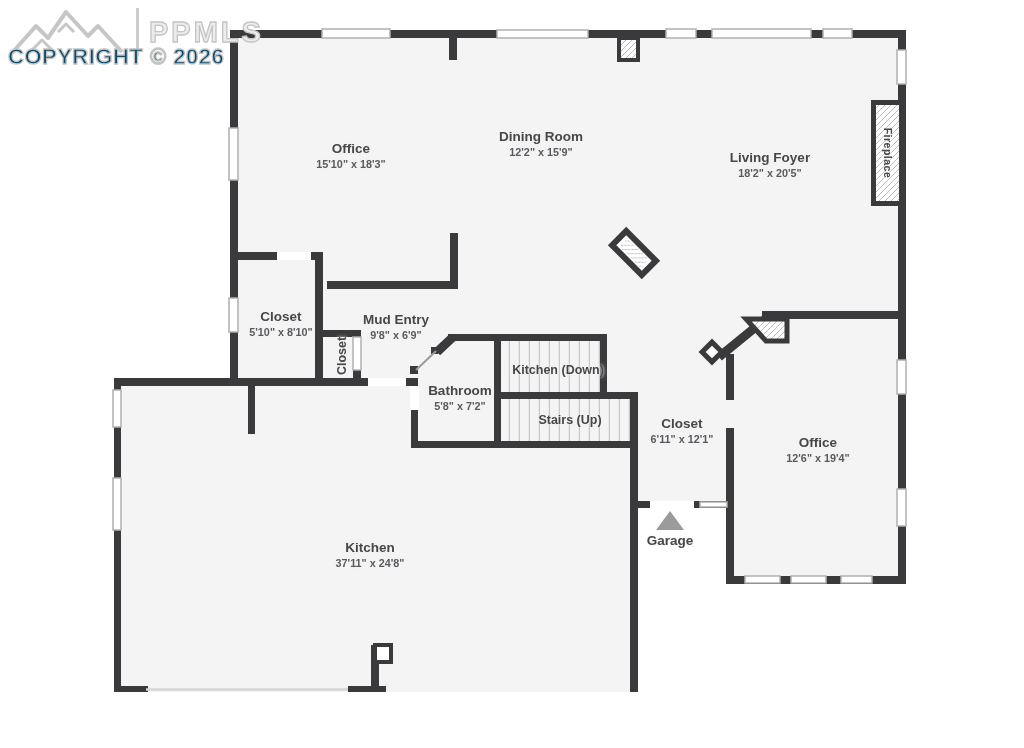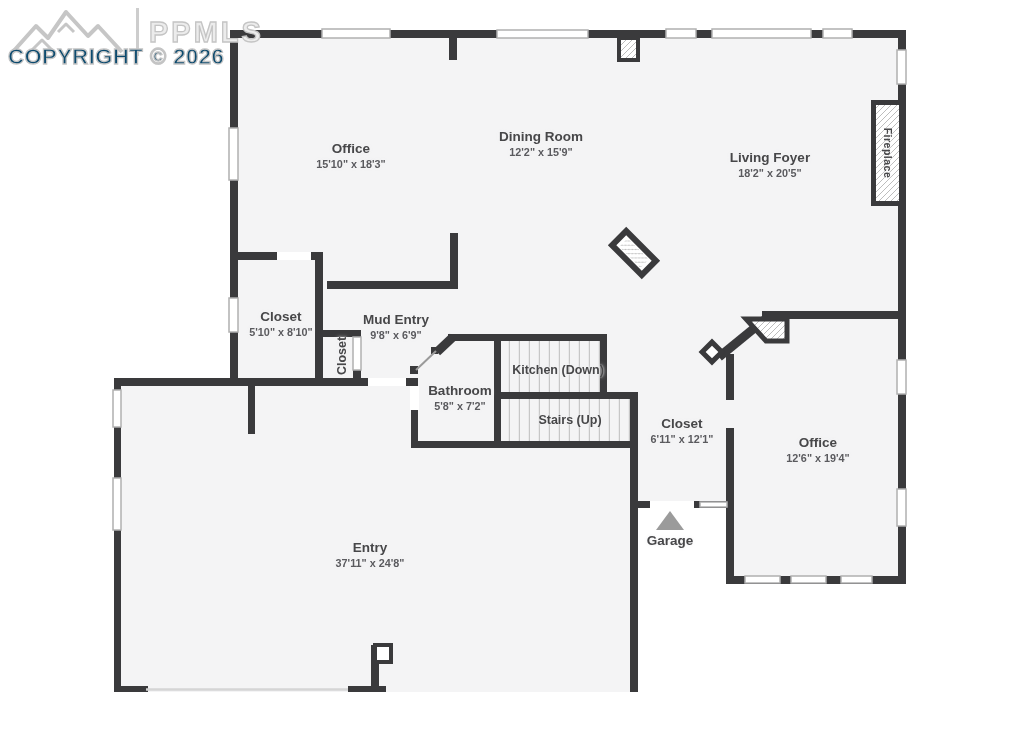--- a/index.html
+++ b/index.html
@@ -204,21 +204,21 @@
   </div>
   <div class="lbl" style="left:682px;top:431px">
     <div class="rname">Closet</div>
     <div class="rdims">6'11" x 12'1"</div>
   </div>
   <div class="lbl" style="left:818px;top:450px">
     <div class="rname">Office</div>
     <div class="rdims">12'6" x 19'4"</div>
   </div>
   <div class="lbl" style="left:370px;top:555px">
-    <div class="rname">Entry</div>
+    <div class="rname">Kitchen</div>
     <div class="rdims">37'11" x 24'8"</div>
   </div>
   <div class="lbl" style="left:670px;top:541px">
     <div class="rname">Garage</div>
   </div>
   <div class="lbl vert-cw tiny-name" style="left:888px;top:153px">
     <div class="rname">Fireplace</div>
   </div>
 
 </div>

